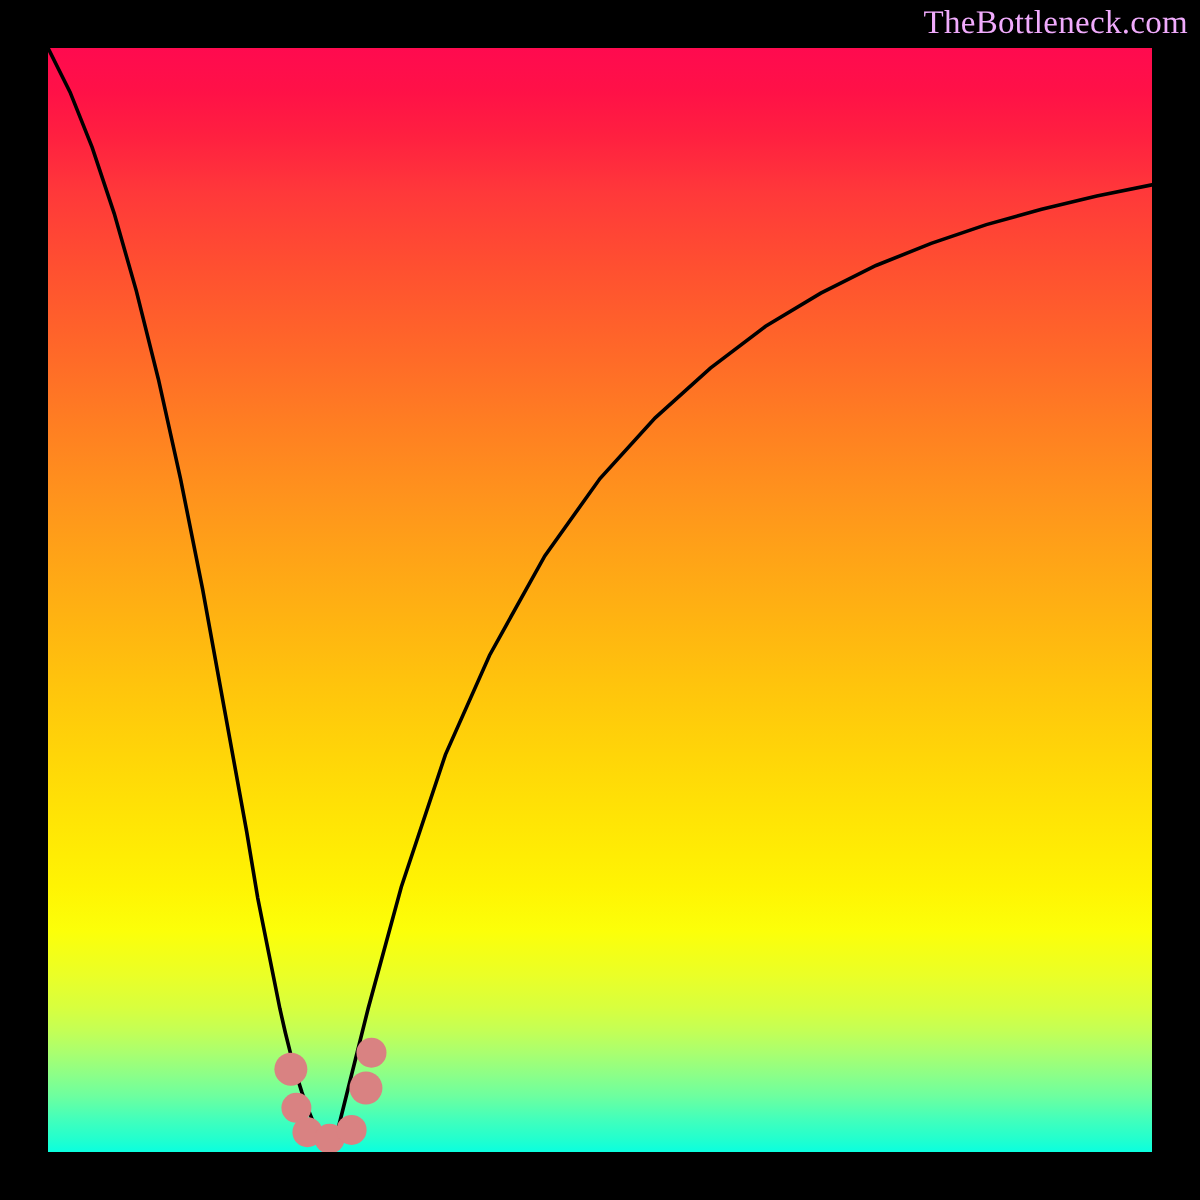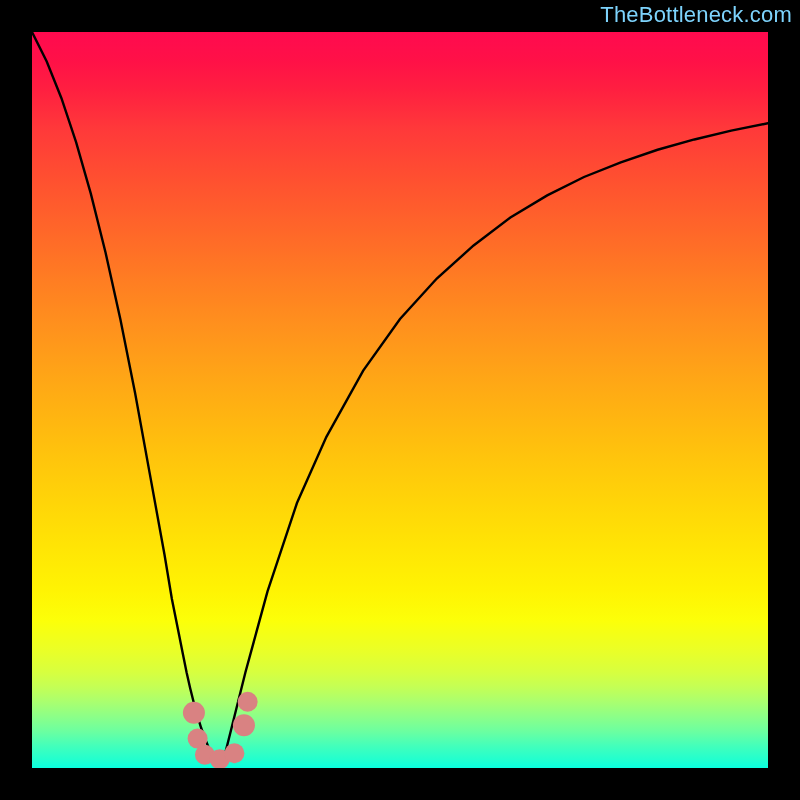--- a/index.html
+++ b/index.html
@@ -65,25 +65,25 @@
     position: absolute;
     left: 0;
     top: 0;
     width: 100%;
     height: 100%;
   }
   .watermark {
     position: absolute;
     top: 2px;
     right: 8px;
-    color: #7dd3fc;
+    color: #f0abfc;
     font-size: 22px;
     font-weight: 400;
     letter-spacing: 0.2px;
-    font-family: Liberation Sans, sans-serif;
+    font-family: Liberation Serif, serif;
   }
 </style>
 </head>
 <body>
 
 <div class="frame">
 
   <div class="plot-area">
     <div class="gradient"></div>
 

